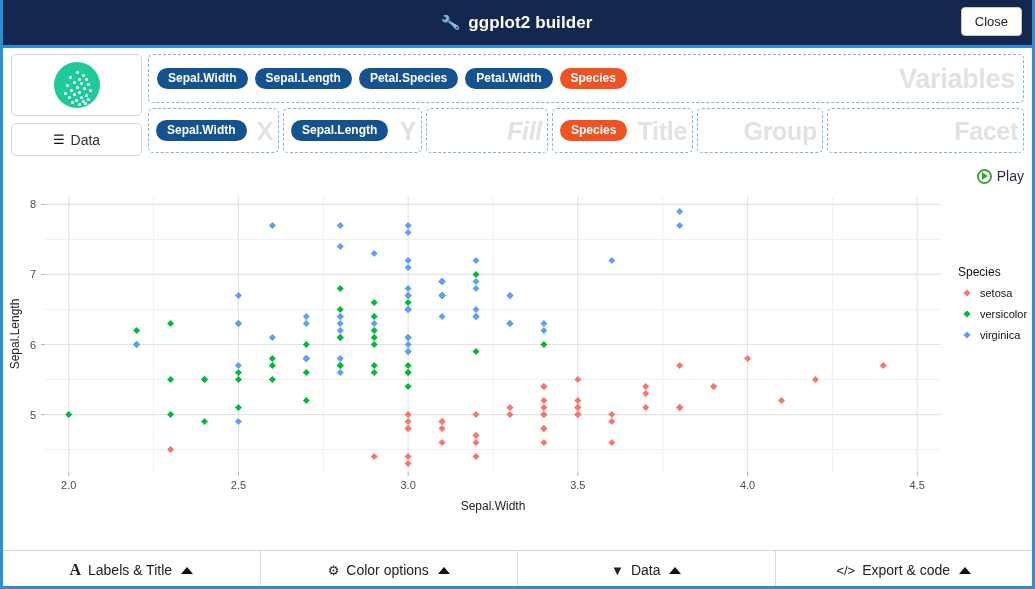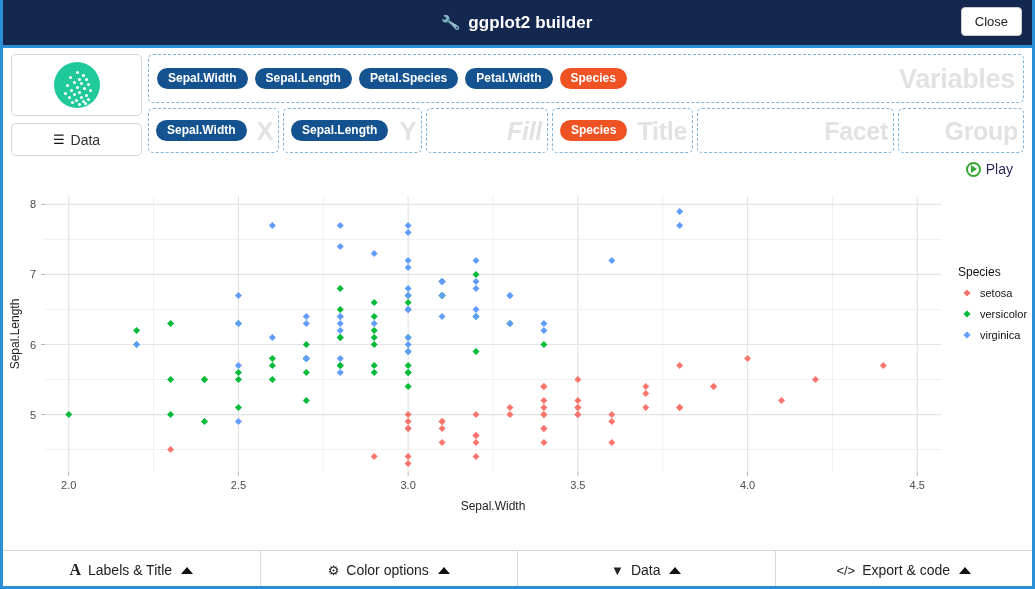--- a/index.html
+++ b/index.html
@@ -161,23 +161,23 @@
   .z-y     { flex: 0 0 139px; }
   .z-fill  { flex: 0 0 122px; font-style: italic; }
   .z-color { flex: 0 0 141px; }
   .z-size  { flex: 0 0 126px; }
   .z-group { flex: 0 0 126px; }
   .z-facet { flex: 1 1 auto; }
 
   
   .play-row {
     display: flex; justify-content: flex-end;
-    padding: 3px 19px 0 0;
+    padding: 3px 8px 0 0;
     height: 26px;
-    align-items: flex-start;
+    align-items: flex-end;
   }
   .play-btn {
     display: flex; align-items: center; gap: 5px;
     font-size: 14px;
     color: #2a2a5a;
     cursor: pointer;
   }
   .play-circ {
     width: 15px; height: 15px; border-radius: 50%;
     border: 2px solid #36a832;
@@ -303,25 +303,25 @@
             <span class="pill blue">Sepal.Length</span>
             <span class="zone-label">Y</span>
           </div>
           <div class="aes-zone z-fill">
             <span class="zone-label">Fill</span>
           </div>
           <div class="aes-zone z-color">
             <span class="pill orange">Species</span>
             <span class="zone-label">Title</span>
           </div>
+          <div class="aes-zone z-group">
+            <span class="zone-label">Group</span>
+          </div>
           <div class="aes-zone z-facet">
             <span class="zone-label">Facet</span>
-          </div>
-          <div class="aes-zone z-group">
-            <span class="zone-label">Group</span>
           </div>
         </div>
 
     </div>
   </div>
 
   <div class="play-row">
     <div class="play-btn">
       <span class="play-circ">
           <span class="play-tri"></span>

